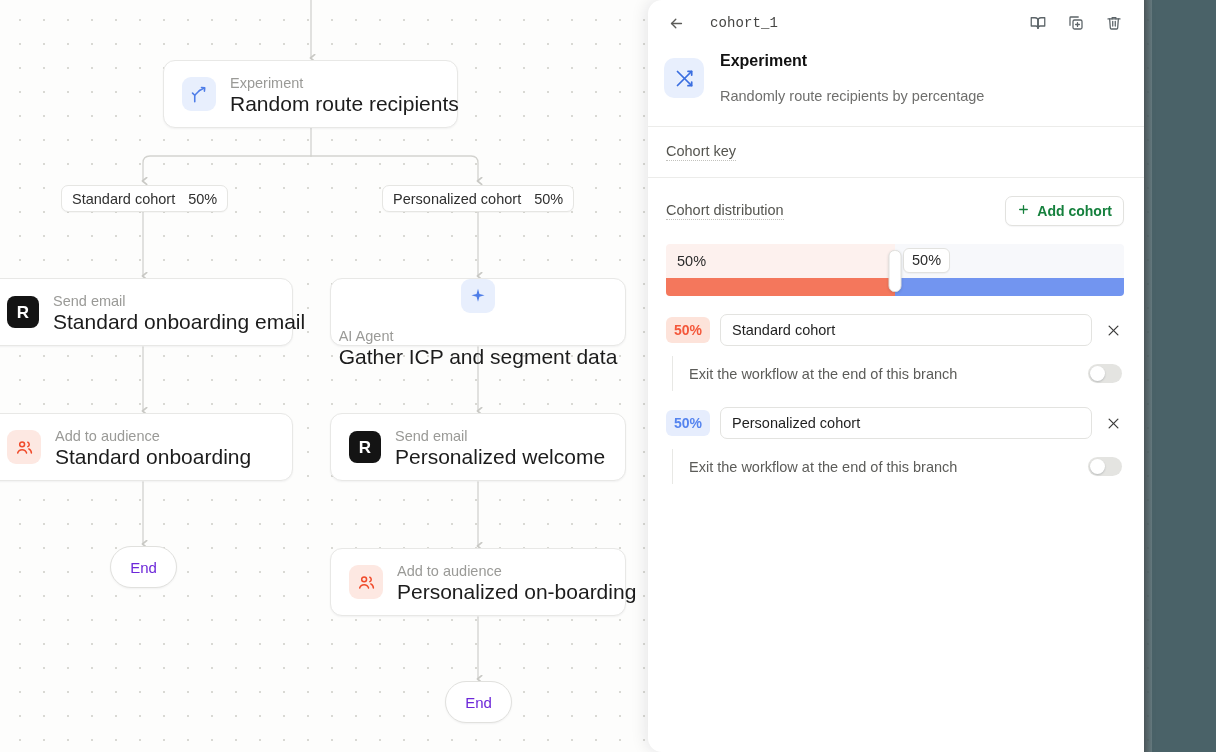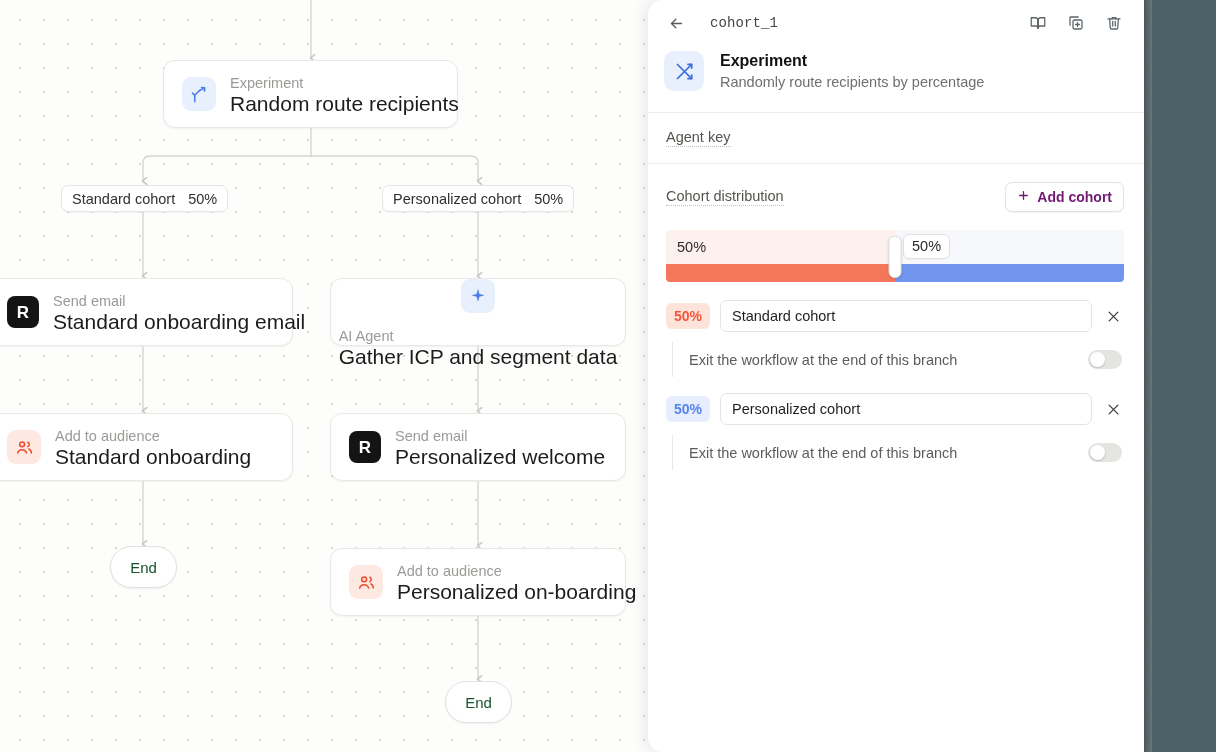--- a/index.html
+++ b/index.html
@@ -60,21 +60,21 @@
     box-shadow:0 1px 1px rgba(16,24,40,.03);
     white-space:nowrap;
   }
   .chip .pct{color:#303030;}
 
   
   .endnode{
     position:absolute;box-sizing:border-box;
     background:#fff;border:1px solid #e1e1de;border-radius:22px;
     height:42px;display:flex;align-items:center;justify-content:center;
-    font-size:15px;color:#14532d;
+    font-size:15px;color:#6d28d9;
     box-shadow:0 1px 2px rgba(16,24,40,.05);
   }
 
   
   .panel{
     position:absolute;top:0;left:648px;width:496px;height:752px;
     background:#fff;
     border-top-left-radius:14px;border-bottom-left-radius:14px;
     box-shadow:-2px 0 16px rgba(16,24,40,.10);
     overflow:hidden;
@@ -105,21 +105,21 @@
 
   .pnodehead{
     display:flex;align-items:center;gap:16px;
     padding:4px 18px 20px 16px;
   }
   .pnodehead .big-ico{
     width:40px;height:40px;border-radius:10px;background:#e8effd;
     display:flex;align-items:center;justify-content:center;flex:0 0 40px;
   }
   .pn-t{font-size:16px;color:#111;font-weight:700;line-height:22px;}
-  .pn-s{font-size:14.5px;color:#6f6f6d;line-height:20px;margin-top:0;}
+  .pn-s{font-size:14.5px;color:#6f6f6d;line-height:20px;margin-top:14px;}
 
   .divider{height:1px;background:#ececea;width:100%;}
 
   .row-cohortkey{
     display:flex;align-items:center;padding:16px 20px 16px 18px;gap:16px;
   }
   .flabel{
     font-size:14.5px;color:#54544f;
     border-bottom:1px dotted #c2c2bd;padding-bottom:1px;
   }
@@ -132,21 +132,21 @@
     outline:none;
   }
   .ckinput::placeholder{color:#9b9b98;}
 
   .sec{padding:18px 20px 0 18px;}
   .sec-head{display:flex;align-items:center;}
   .addbtn{
     margin-left:auto;height:30px;box-sizing:border-box;
     border:1px solid #e2e2df;border-radius:7px;background:#fff;
     display:flex;align-items:center;gap:7px;padding:0 11px;
-    font-size:14px;font-weight:700;color:#701a75;cursor:pointer;
+    font-size:14px;font-weight:700;color:#15803d;cursor:pointer;
     box-shadow:0 1px 1px rgba(16,24,40,.04);
     font-family:"Liberation Sans",sans-serif;
   }
 
   
   .dist{
     margin-top:18px;position:relative;height:52px;width:100%;
   }
   .dist-track{
     position:absolute;left:0;top:0;width:100%;height:52px;border-radius:4px;
@@ -390,21 +390,21 @@
       </div>
       <div>
         <div class="pn-t">Experiment</div>
         <div class="pn-s">Randomly route recipients by percentage</div>
       </div>
     </div>
 
     <div class="divider"></div>
 
     <div class="row-cohortkey">
-      <span class="flabel">Agent key</span>
+      <span class="flabel">Cohort key</span>
     </div>
 
     <div class="divider"></div>
 
     <div class="sec">
       <div class="sec-head">
         <span class="flabel">Cohort distribution</span>
         <div class="addbtn">
           <span>
             <svg width="13" height="13" viewBox="0 0 24 24" fill="none" stroke="currentColor" stroke-width="2.4" stroke-linecap="round">

